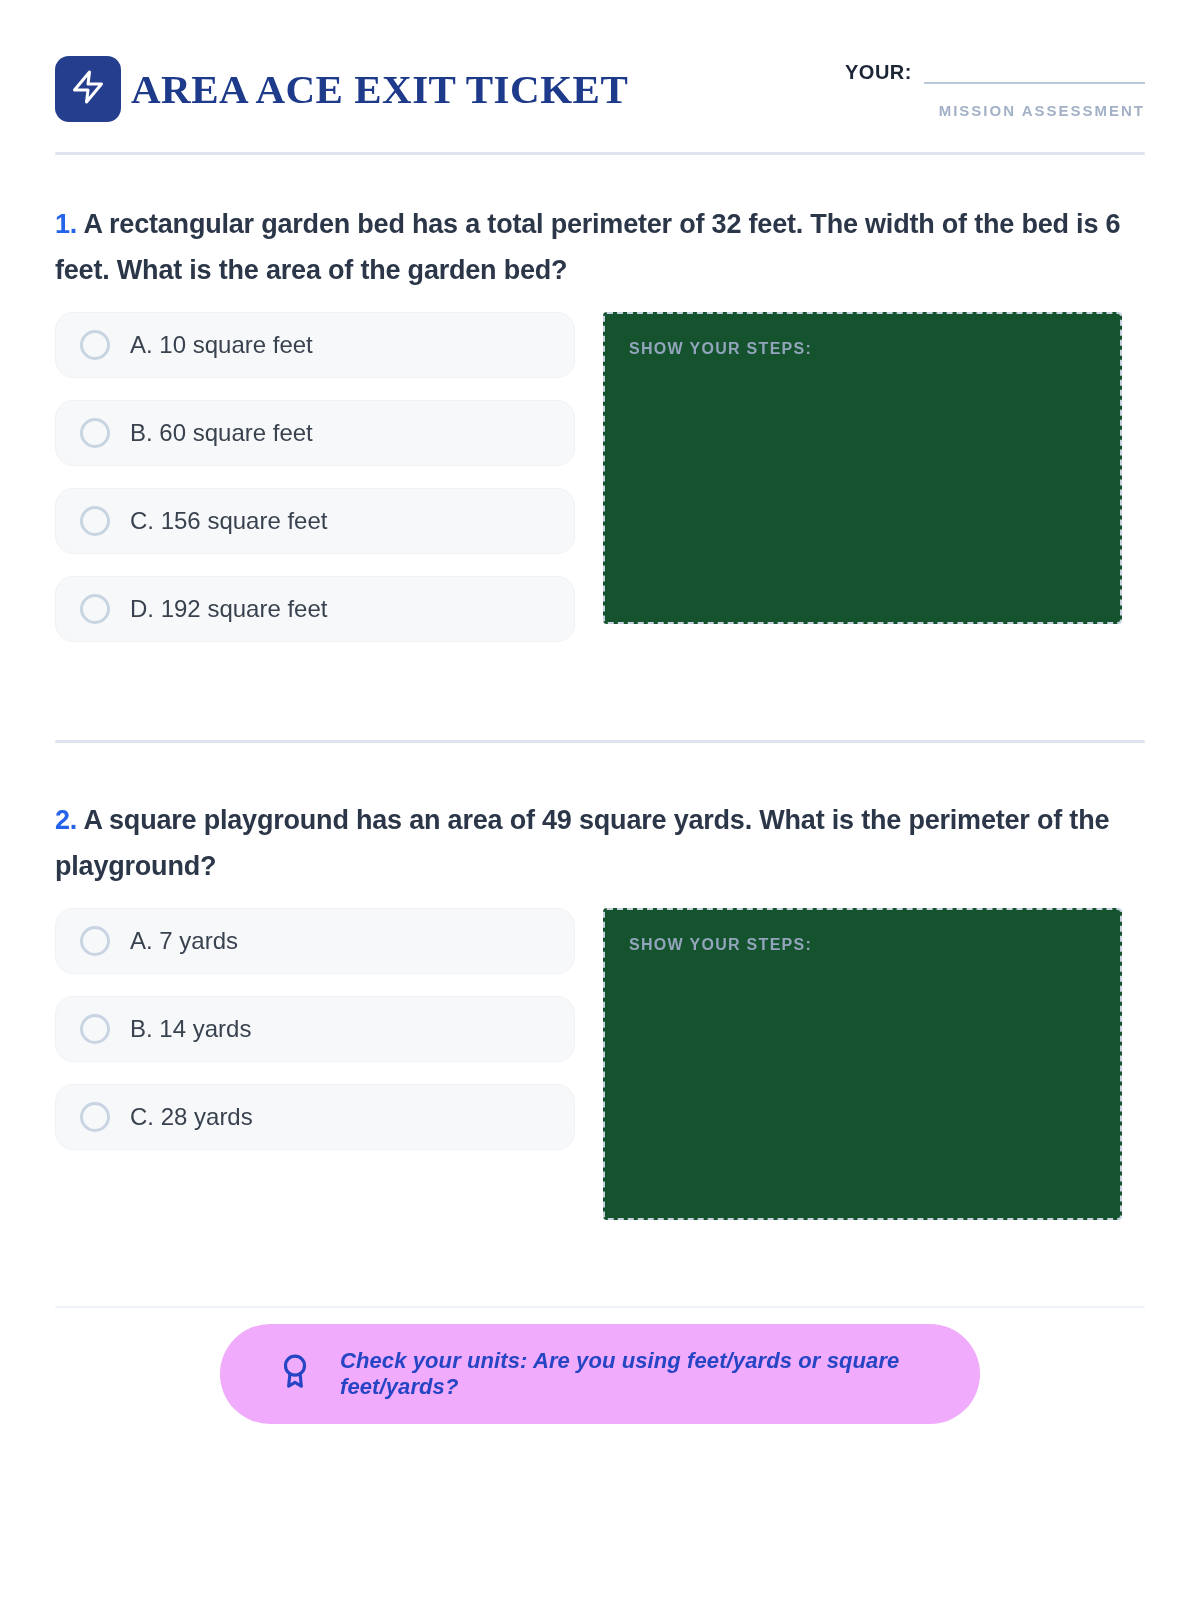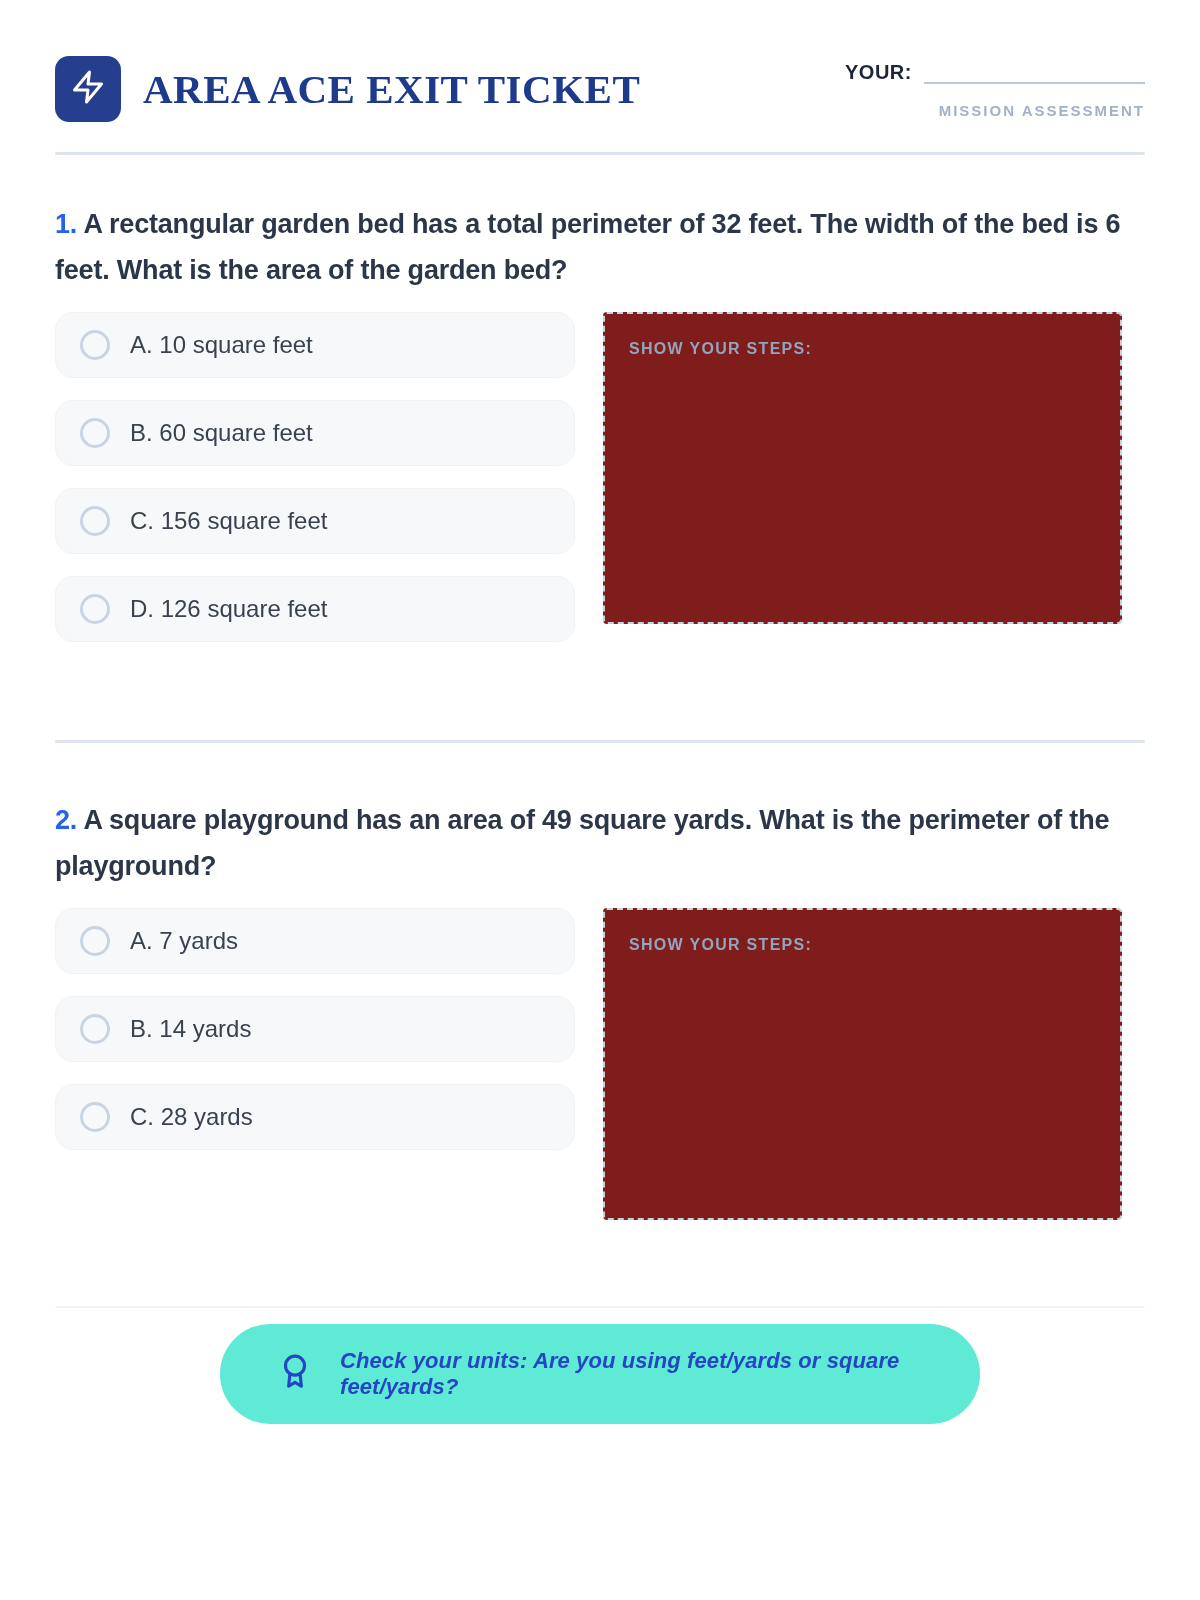--- a/index.html
+++ b/index.html
@@ -2,21 +2,21 @@
 <html><head>
 <meta charset="utf-8">
 <style>
   * { margin: 0; padding: 0; box-sizing: border-box; }
   html, body { width: 1200px; height: 1600px; background: #ffffff; overflow: hidden; }
   body { font-family: "Liberation Sans", sans-serif; }
   .page { width: 1200px; height: 1600px; padding: 56px 55px 0 55px; }
 
   
   .header { display: flex; justify-content: space-between; align-items: flex-start; }
-  .brand { display: flex; align-items: center; gap: 22px; }
+  .brand { display: flex; align-items: center; gap: 10px; }
   .logo { width: 66px; height: 66px; background: #253f8e; border-radius: 14px;
           display: flex; align-items: center; justify-content: center; flex: 0 0 auto; }
   .title { font-family: "Liberation Serif", serif; font-weight: 700; font-size: 41px;
            color: #1e3a8a; letter-spacing: 0.5px; }
   .name-block { width: 300px; padding-top: 2px; }
   .name-row { display: flex; align-items: flex-end; gap: 12px; }
   .name-label { font-size: 20px; font-weight: 700; color: #1c2636; letter-spacing: 0.5px; }
   .name-line { flex: 1; height: 26px; border-bottom: 2px solid #bcc9dc; }
   .mission { text-align: right; margin-top: 18px; font-size: 15px; font-weight: 700;
              letter-spacing: 2px; color: #a3b1c6; }
@@ -34,30 +34,30 @@
   .q-cols { display: grid; grid-template-columns: 520px 519px; gap: 28px; margin-top: 18px;
             align-items: start; }
   .options { display: flex; flex-direction: column; gap: 22px; }
   .option { height: 66px; background: #f7f8fa; border: 1px solid #f0f2f5; border-radius: 18px;
             display: flex; align-items: center; padding-left: 24px; gap: 20px; cursor: pointer; }
   .radio { width: 30px; height: 30px; border-radius: 50%; border: 3px solid #c9d4e2;
            background: transparent; flex: 0 0 auto; }
   .option-label { font-size: 24px; color: #39424f; }
 
   .steps-box { height: 312px; border: 2px dashed #c7d2e0; border-radius: 4px; padding: 26px 24px;
-               background: #7f1d1d; }
+               background: #14532d; }
   .steps-label { font-size: 16px; font-weight: 700; letter-spacing: 1.3px; color: #92a5bc; }
 
   .gap-after-q1 { margin-top: 98px; }
   .q2 { margin-top: 54px; }
 
   
   .hint-divider { margin-top: 86px; }
   .hint-wrap { display: flex; justify-content: center; margin-top: 16px; }
-  .hint-pill { background: #5eead4; border-radius: 52px; height: 100px; max-width: 760px;
+  .hint-pill { background: #f0abfc; border-radius: 52px; height: 100px; max-width: 760px;
                display: flex; align-items: center; gap: 26px; padding: 0 56px; }
   .hint-text { font-size: 22px; font-weight: 700; font-style: italic; color: #2545c4;
                letter-spacing: 0.1px; }
 </style>
 </head>
 <body>
 
 <div class="page">
 
   <div class="header">
@@ -96,21 +96,21 @@
         <div class="option">
           <span class="radio"></span>
           <span class="option-label">B. 60 square feet</span>
         </div>
         <div class="option">
           <span class="radio"></span>
           <span class="option-label">C. 156 square feet</span>
         </div>
         <div class="option">
           <span class="radio"></span>
-          <span class="option-label">D. 126 square feet</span>
+          <span class="option-label">D. 192 square feet</span>
         </div>
       </div>
       <div class="steps-box">
         <div class="steps-label">SHOW YOUR STEPS:</div>
       </div>
     </div>
   </div>
 
   <div class="divider gap-after-q1"></div>
 

